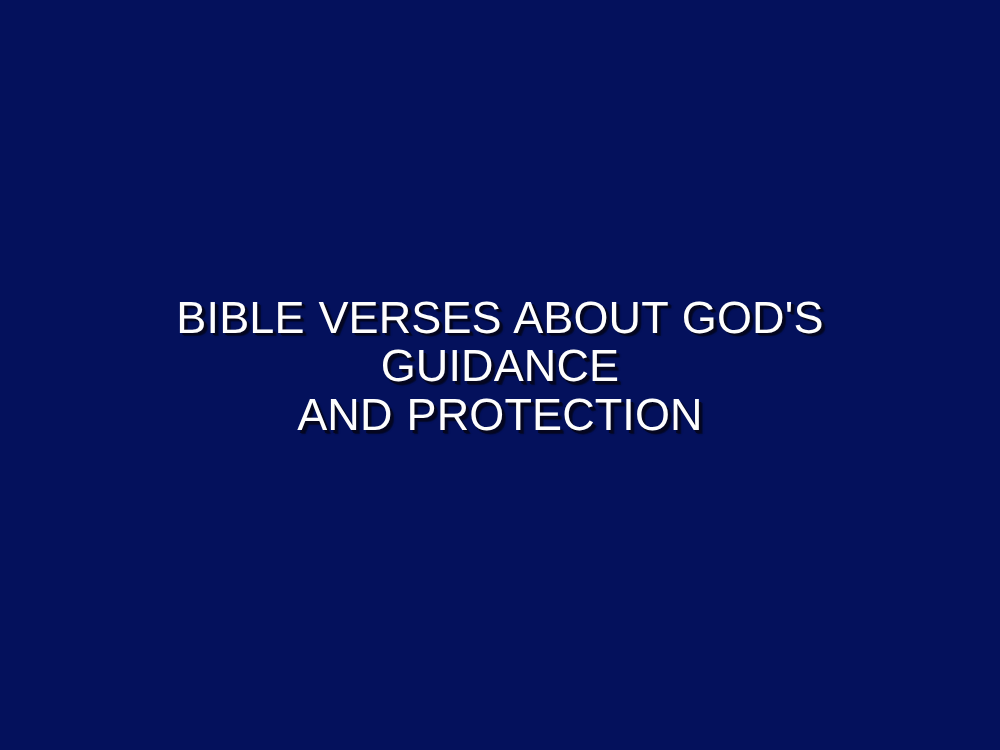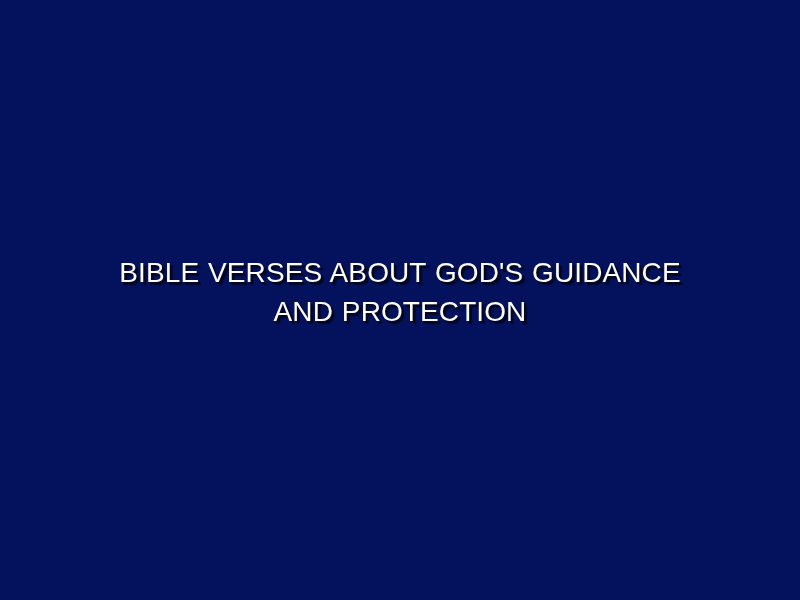--- a/index.html
+++ b/index.html
@@ -30,21 +30,21 @@
     width: 700px;
     margin: 0 auto;
     margin-top: -16px;
     text-align: center;
   }
 
   #headline {
     margin: 0;
     padding: 0;
     font-family: "Liberation Sans", sans-serif;
-    font-size: 28px;
+    font-size: 36px;
     font-weight: 400;
     line-height: 39px;
     letter-spacing: 0.1px;
     color: #fdfdfd;
     text-transform: uppercase;
     text-shadow: 2px 2px 0 #05061f, 3px 3px 1px rgba(0, 0, 0, 0.55);
     white-space: pre-line;
     word-spacing: 1px;
   }
 </style>

